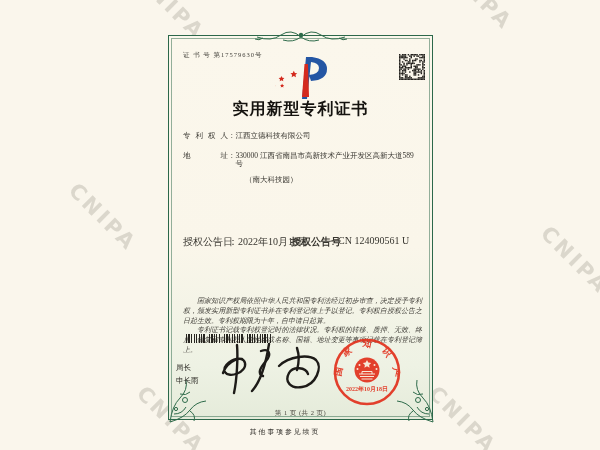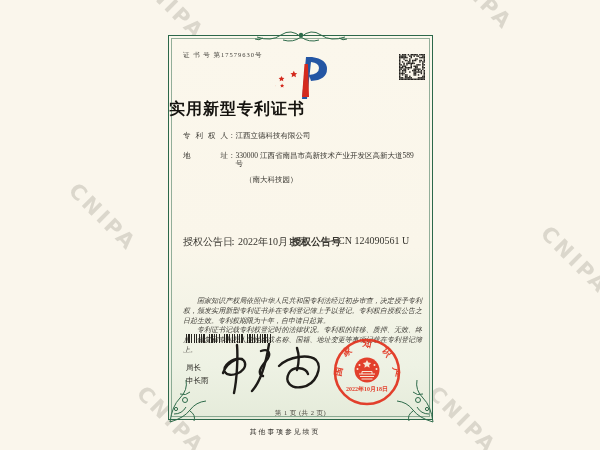--- a/index.html
+++ b/index.html
@@ -22,40 +22,40 @@
   
   .cert{position:absolute;left:168px;top:35px;width:265px;height:385px;
         border:1.8px solid #2c684a;box-sizing:border-box;
         background:linear-gradient(180deg,#fbf7ec 0%,#faf6ea 55%,#eef2e4 86%,#e5ebda 100%);}
   .cert::before{content:"";position:absolute;inset:2px;border:1px solid rgba(60,115,85,.55);pointer-events:none;}
   .orn{position:absolute;pointer-events:none;}
   
   .certno{position:absolute;left:14px;top:15px;font-size:6.5px;letter-spacing:1px;color:#44423c;}
   .dmx{position:absolute;left:230px;top:18px;width:26px;height:26px;}
   .logo{position:absolute;left:106px;top:19px;width:56px;height:46px;}
-  .title{position:absolute;left:0;top:63px;width:100%;text-align:left;
+  .title{position:absolute;left:0;top:63px;width:100%;text-align:center;
          font-size:16px;font-weight:bold;letter-spacing:1px;color:#15130f;}
   
   .fields{position:absolute;left:14px;top:96px;width:240px;}
   .row{position:relative;margin-bottom:11.2px;font-size:7.5px;color:#37352f;line-height:8.5px;white-space:nowrap;}
   .lbl{display:inline-block;width:45px;text-align:justify;text-align-last:justify;vertical-align:top;}
   .colon{display:inline-block;vertical-align:top;}
   .val{display:inline-block;vertical-align:top;white-space:normal;width:180px;}
   .val2{display:block;padding-left:62px;margin-top:7px;}
   .grant{position:absolute;left:14px;top:199px;width:244px;font-size:10px;color:#37352f;white-space:nowrap;}
   .grant .pair2{position:absolute;left:108px;top:0;}
   
   .paras{position:absolute;left:14px;top:229px;width:239px;
          font-size:7px;line-height:9.8px;color:#403e38;font-style:italic;text-align:justify;margin-top:32px;}
   .paras p{margin:0;text-indent:2em;}
   
   .barcode{position:absolute;left:17px;top:298px;width:85px;height:9px;
            background:repeating-linear-gradient(90deg,#26241f 0 1px,transparent 1px 2.2px,
                       #26241f 2.2px 3.8px,transparent 3.8px 5.5px,#26241f 5.5px 6.1px,transparent 6.1px 7.6px);}
-  .director{position:absolute;left:17px;top:325px;font-size:7.5px;color:#2e2c27;line-height:13px;}
+  .director{position:absolute;left:7px;top:325px;font-size:7.5px;color:#2e2c27;line-height:13px;}
   .sig{position:absolute;left:42px;top:303px;width:118px;height:60px;}
   .seal{position:absolute;left:163px;top:301px;width:70px;height:70px;opacity:.92;}
   .pageind{position:absolute;left:0;top:373px;width:100%;text-align:center;font-size:6.5px;color:#4a473f;letter-spacing:.5px;}
   .footnote{position:absolute;left:120px;top:427px;width:330px;text-align:center;
             font-size:6.8px;letter-spacing:2px;color:#33312c;}
 </style>
 </head>
 <body>
 
 <div class="page">

